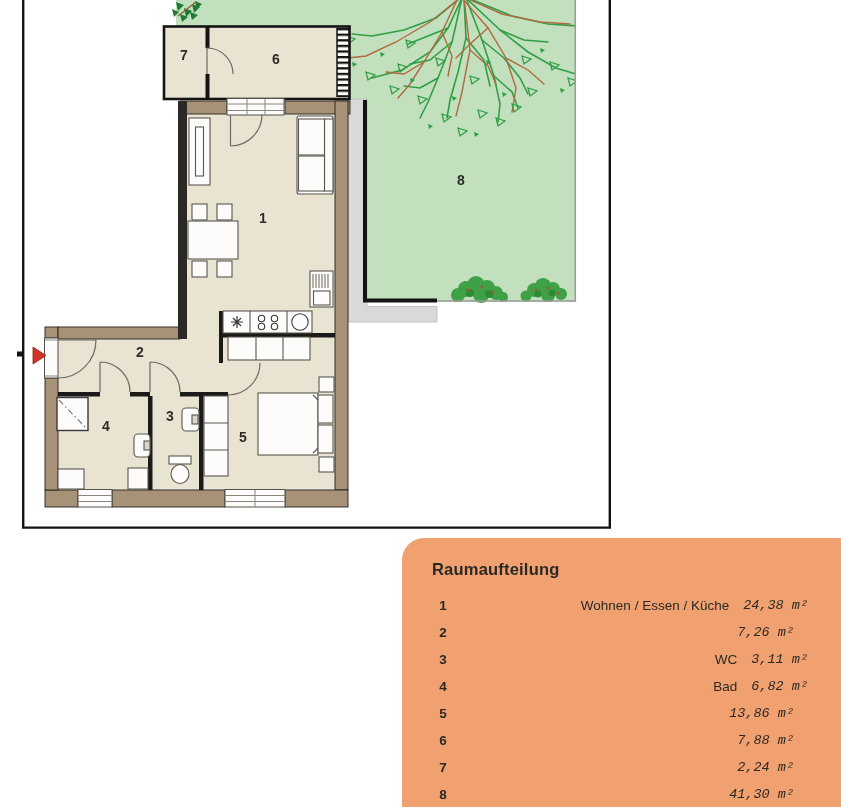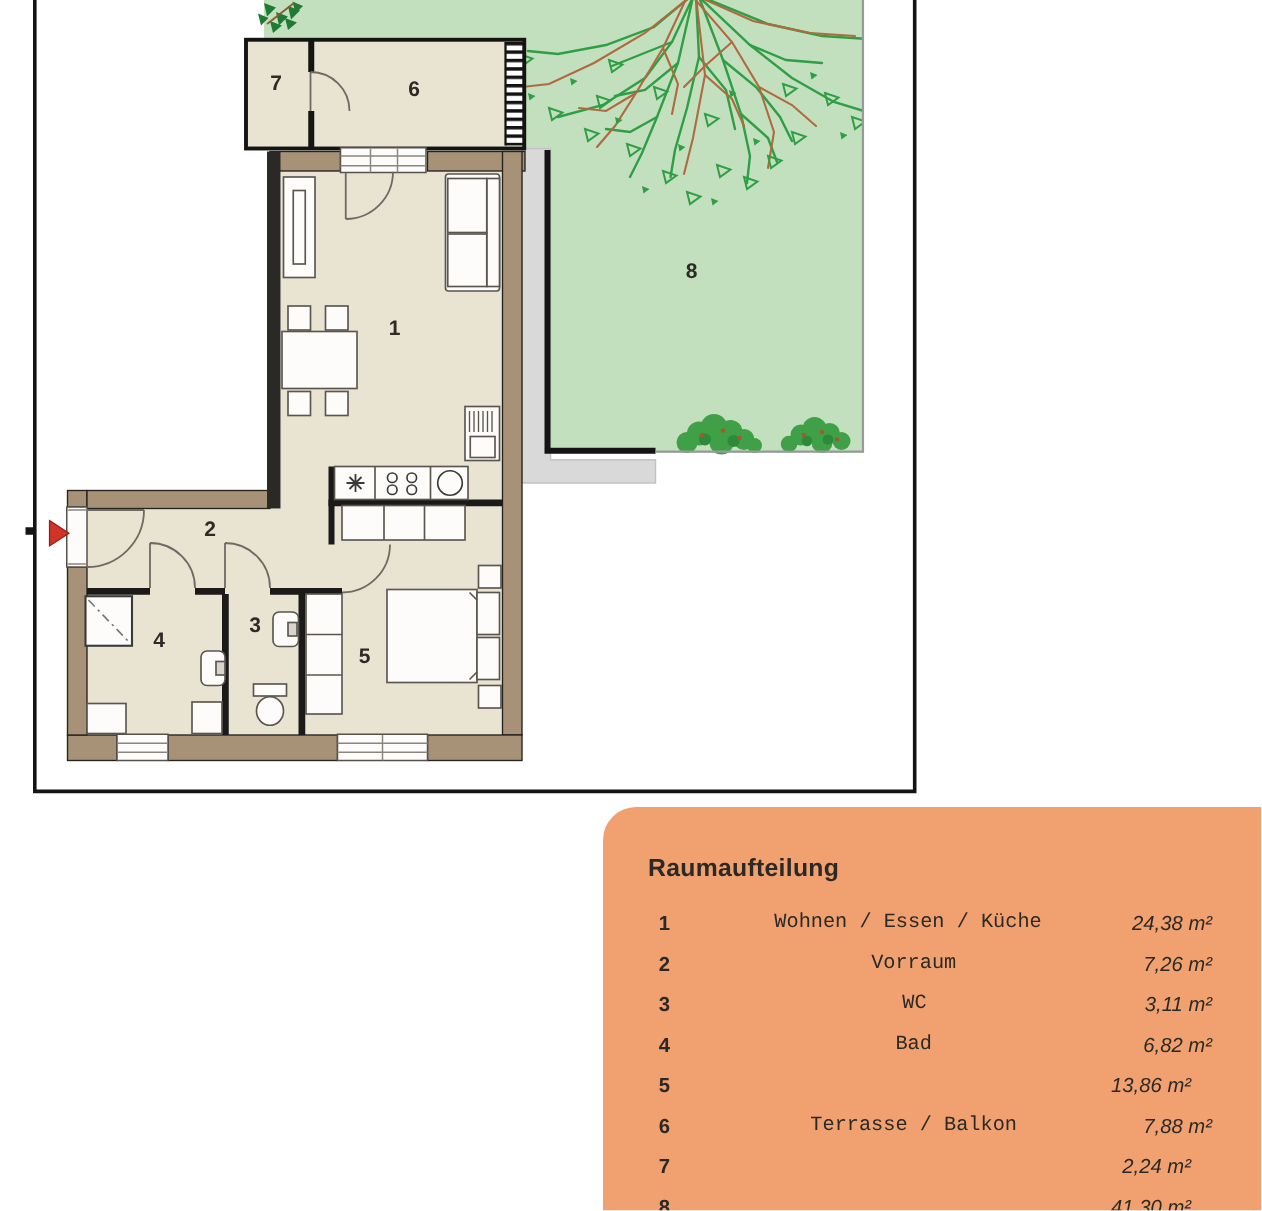--- a/index.html
+++ b/index.html
@@ -9,31 +9,31 @@
   }
   .plan-svg{position:absolute;left:0;top:0;}
   .room-label{font-family:"Liberation Sans","DejaVu Sans",sans-serif;font-weight:bold;font-size:14px;fill:#2E2B27;}
   
   .legend{
     position:absolute;left:402px;top:538px;width:439px;height:290px;
     background:#F1A16F;border-radius:22px 0 0 22px;
     color:#2B2926;
   }
   .legend h2{
-    margin:32px 0 0 30px;font-size:16.5px;font-weight:bold;letter-spacing:.2px;color:#2B2926;
+    margin:22px 0 0 30px;font-size:16.5px;font-weight:bold;letter-spacing:.2px;color:#2B2926;
   }
   .legend .rows{margin-top:13px;}
   .legend .row{
     display:grid;grid-template-columns:26px 1fr auto;column-gap:14px;
     align-items:center;height:27px;padding:0 33px 0 28px;
     font-size:13.5px;
   }
   .legend .num{font-weight:bold;text-align:center;}
-  .legend .nm{text-align:center;font-family:Liberation Mono, monospace;}
-  .legend .area{font-style:italic;text-align:right;}
+  .legend .nm{text-align:right;}
+  .legend .area{font-style:italic;text-align:right;font-family:Liberation Mono, monospace;}
 </style>
 </head>
 <body>
 
 <div class="screen">
 
   <svg class="plan-svg" width="841" height="540" viewBox="0 0 841 540">
     <defs>
       <pattern id="rail" width="13" height="5.6" patternUnits="userSpaceOnUse">
         <rect width="13" height="2.3" y="0" fill="#151311"></rect>
@@ -326,40 +326,38 @@
   <div class="legend">
     <h2>Raumaufteilung</h2>
     <div class="rows">
       <div class="row">
         <span class="num">1</span>
         <span class="nm">Wohnen / Essen / Küche</span>
         <span class="area">24,38 m²</span>
       </div>
       <div class="row">
         <span class="num">2</span>
-        <span class="nm">Vorraum</span>
         <span class="area">7,26 m²</span>
       </div>
       <div class="row">
         <span class="num">3</span>
         <span class="nm">WC</span>
         <span class="area">3,11 m²</span>
       </div>
       <div class="row">
         <span class="num">4</span>
         <span class="nm">Bad</span>
         <span class="area">6,82 m²</span>
       </div>
       <div class="row">
         <span class="num">5</span>
         <span class="area">13,86 m²</span>
       </div>
       <div class="row">
         <span class="num">6</span>
-        <span class="nm">Terrasse / Balkon</span>
         <span class="area">7,88 m²</span>
       </div>
       <div class="row">
         <span class="num">7</span>
         <span class="area">2,24 m²</span>
       </div>
       <div class="row">
         <span class="num">8</span>
         <span class="area">41,30 m²</span>
       </div>

